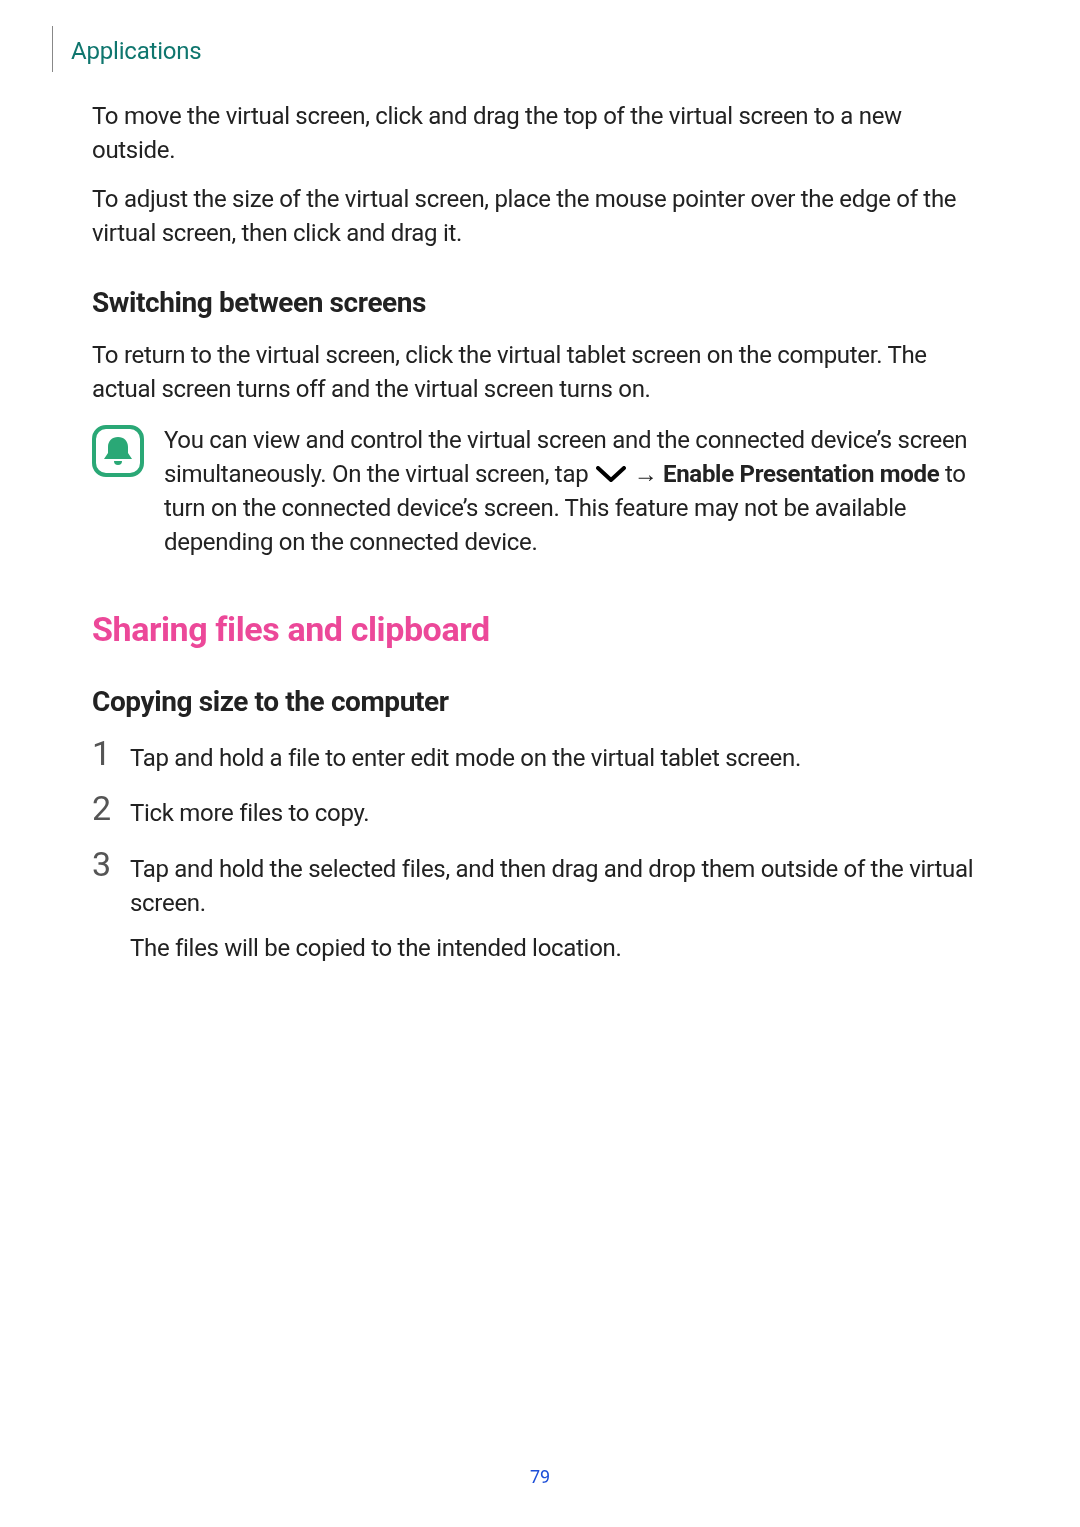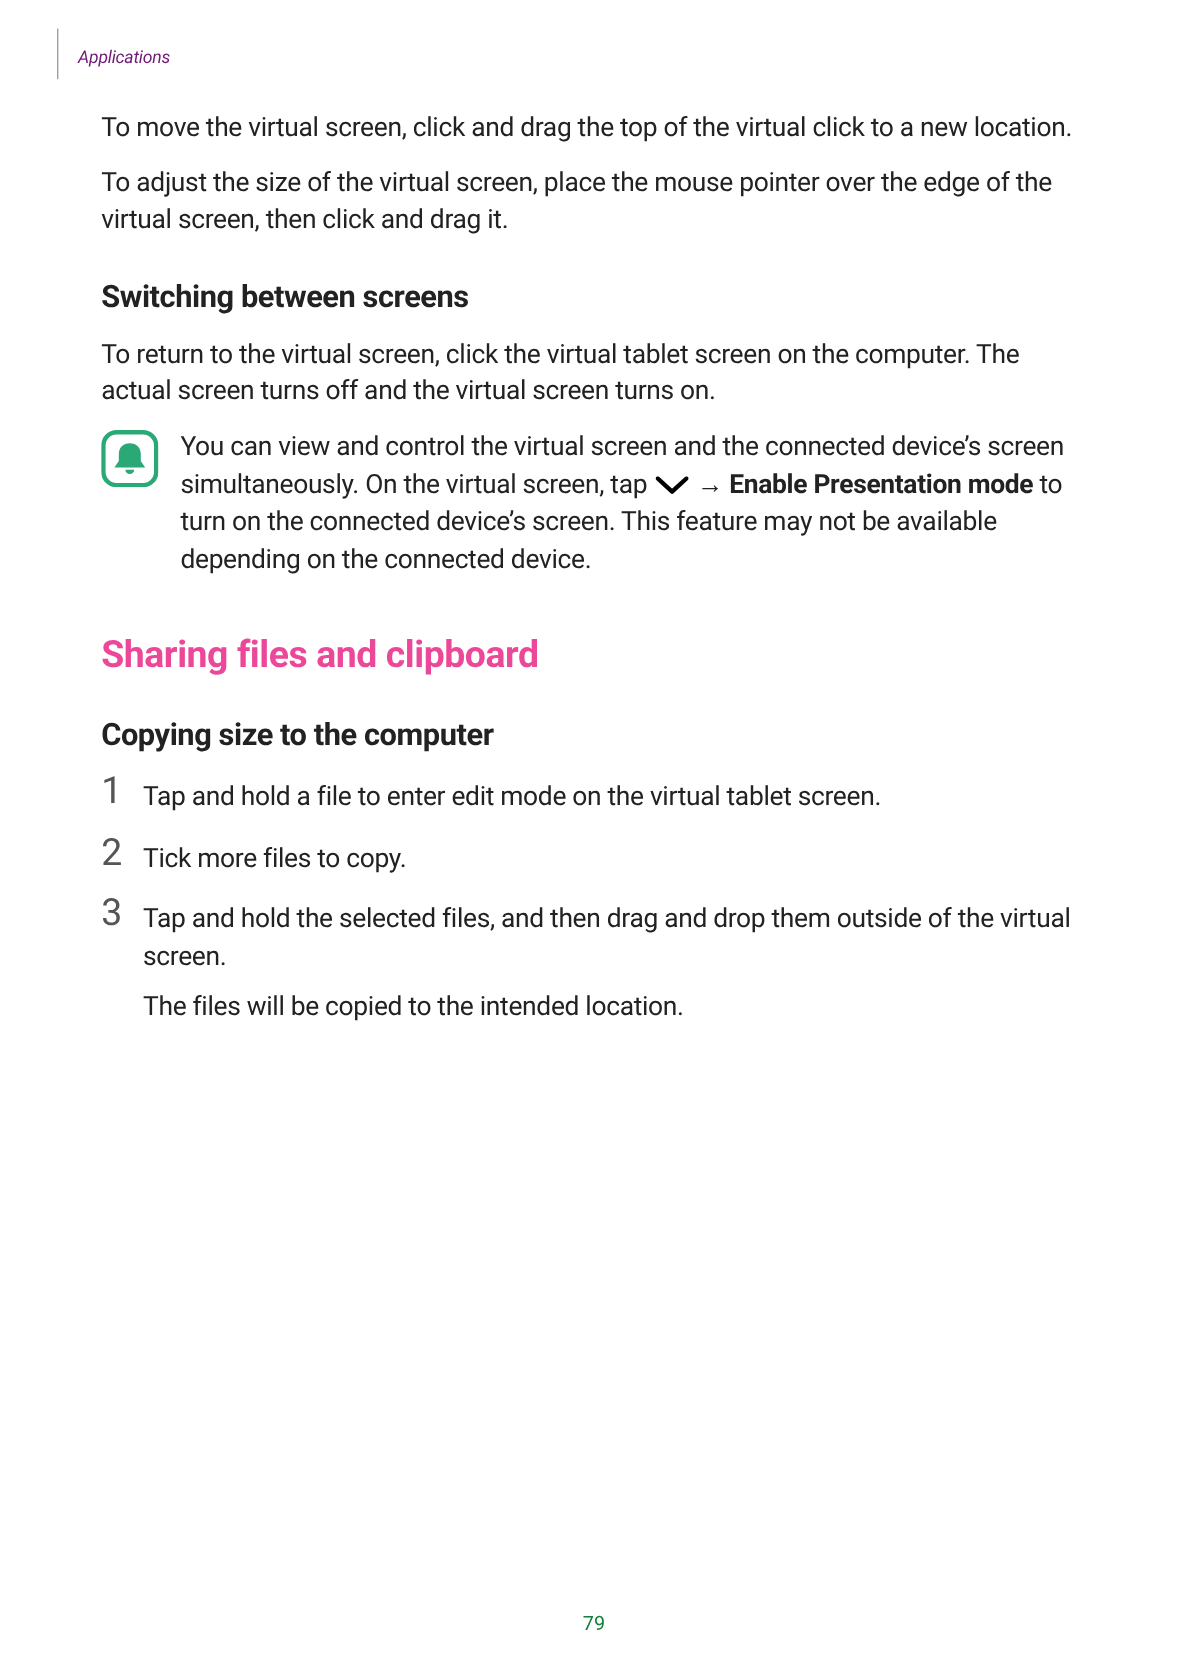--- a/index.html
+++ b/index.html
@@ -18,25 +18,24 @@
     display: flex;
     align-items: center;
     gap: 18px;
   }
   .header-rule {
     width: 1px;
     height: 46px;
     background: #888;
   }
   .header-text {
-    font-size: 16px;
-    color: #701a75;
+    font-size: 24px;
+    color: #0f766e;
     letter-spacing: -0.2px;
     margin-top: 4px;
-    font-style: italic;
   }
   .content {
     position: absolute;
     top: 100px;
     left: 92px;
     width: 896px;
   }
   .para {
     font-size: 24px;
     line-height: 1.4;
@@ -105,34 +104,34 @@
     letter-spacing: -0.3px;
     padding-top: 4px;
   }
   .step-body p { margin-bottom: 12px; }
   .page-num {
     position: absolute;
     bottom: 40px;
     width: 100%;
     text-align: center;
     font-size: 18px;
-    color: #15803d;
+    color: #1d4ed8;
   }
 </style>
 </head>
 <body>
 
 <div class="header">
   <div class="header-rule"></div>
   <div class="header-text">Applications</div>
 </div>
 
 <div class="content">
 
-  <p class="para">To move the virtual screen, click and drag the top of the virtual click to a new location.</p>
+  <p class="para">To move the virtual screen, click and drag the top of the virtual screen to a new outside.</p>
   <p class="para">To adjust the size of the virtual screen, place the mouse pointer over the edge of the virtual screen, then click and drag it.</p>
 
   <h3 class="h3">Switching between screens</h3>
 
   <p class="para">To return to the virtual screen, click the virtual tablet screen on the computer. The actual screen turns off and the virtual screen turns on.</p>
 
   <div class="note-block">
     <svg class="note-icon" viewBox="0 0 52 52">
       <rect x="2" y="2" width="48" height="48" rx="12" ry="12" fill="none" stroke="#2aa876" stroke-width="4"></rect>
       <path d="M26 12 c-6 0 -10 4 -10 10 v6 l-4 6 h28 l-4 -6 v-6 c0 -6 -4 -10 -10 -10 z" fill="#2aa876"></path>

